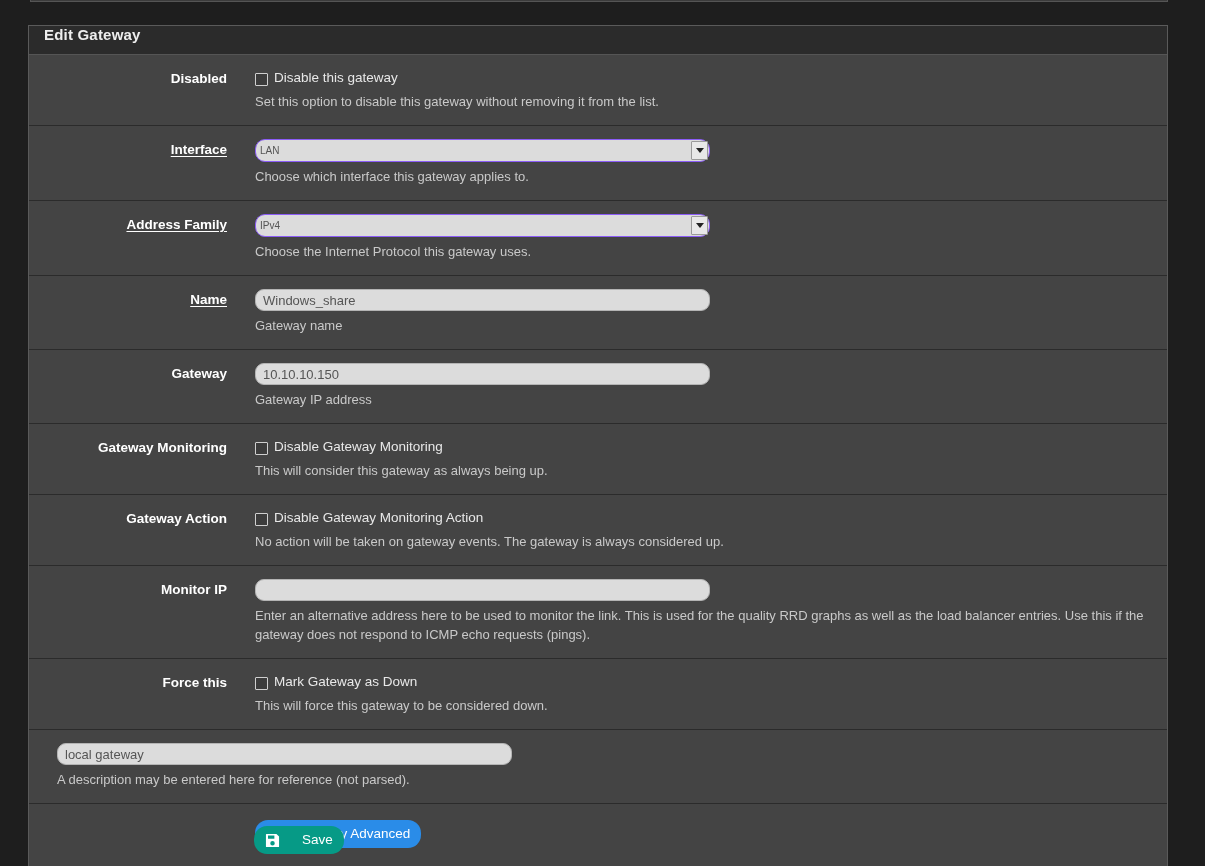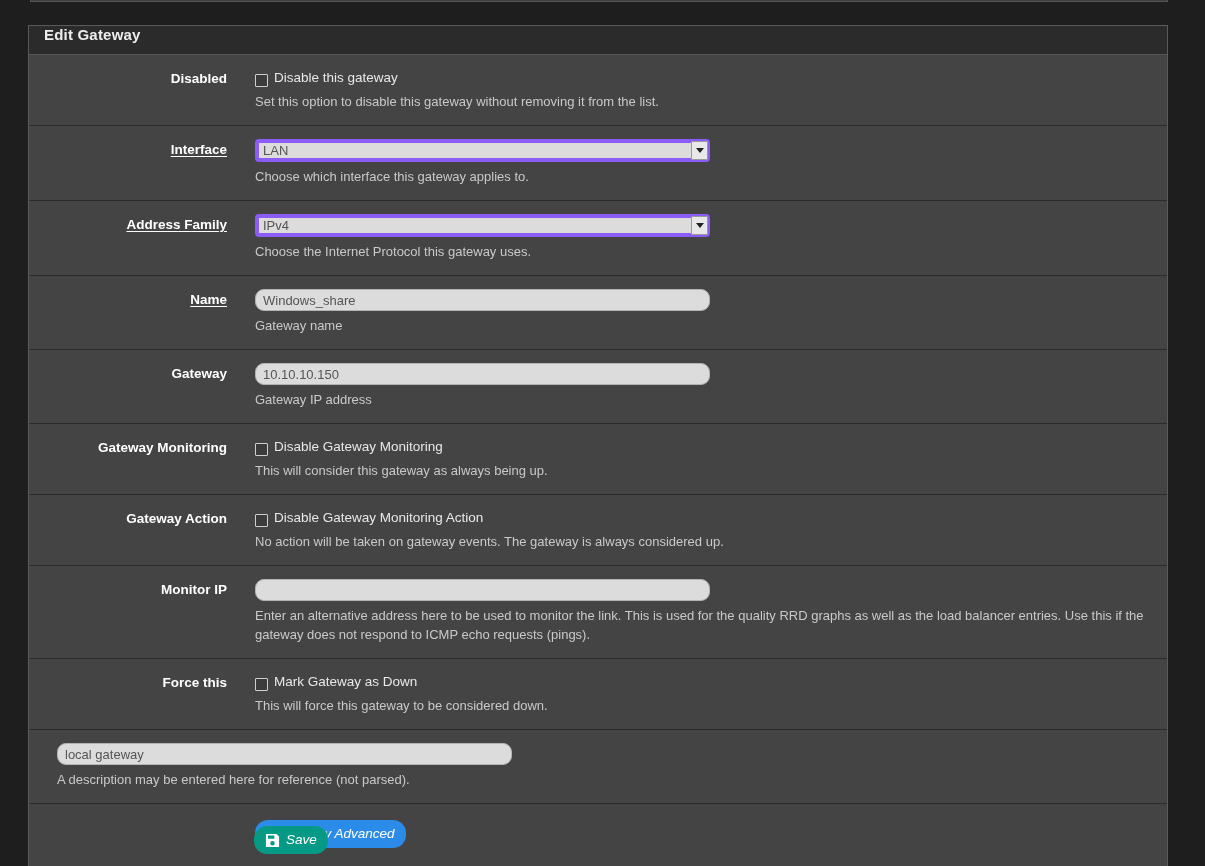--- a/index.html
+++ b/index.html
@@ -97,25 +97,25 @@
     padding: 0 7px;
     outline: none;
   }
   .txt-input::placeholder { color: #777; }
 
   .sel-input {
     display: block;
     width: 455px;
     height: 23px;
     background: #dcdcdc;
-    border: 4px solid #8b5cf6;
-    border-radius: 4px;
+    border: 1px solid #8b5cf6;
+    border-radius: 10px;
     color: #555555;
     font-family: "Liberation Sans", sans-serif;
-    font-size: 13px;
+    font-size: 10px;
     padding: 0 4px;
     -webkit-appearance: none;
     appearance: none;
     position: relative;
   }
   .select-wrap { position: relative; width: 455px; }
   .select-arrow {
     position: absolute;
     right: 2px;
     top: 2px;
@@ -131,21 +131,21 @@
   }
   .select-arrow i {
     display: block;
     width: 0; height: 0;
     border-left: 4px solid transparent;
     border-right: 4px solid transparent;
     border-top: 5px solid #222;
   }
 
   
-  .chk-row { display: flex; align-items: flex-end; }
+  .chk-row { display: flex; align-items: center; }
   .chk {
     -webkit-appearance: none;
     appearance: none;
     width: 13px;
     height: 13px;
     margin: 3px 6px 0 0;
     background: #3c3c3c;
     border: 1px solid #cfcfcf;
     border-radius: 1px;
     outline: none;
@@ -160,30 +160,29 @@
   .help-block {
     color: #c9c9c9;
     font-size: 13px;
     line-height: 19px;
     margin-top: 5px;
     max-width: 925px;
   }
   .btn {
     display: inline-flex;
     align-items: center;
-    gap: 6px;
+    gap: 22px;
     border: none;
     border-radius: 13px;
     padding: 6px 11px;
     font-family: "Liberation Sans", sans-serif;
     font-size: 13.5px;
     color: #ffffff;
     cursor: pointer;
     line-height: 16px;
-    font-style: italic;
   }
   .btn-info { background: #2a8ce8; }
   .btn-save { background: #069a86; }
 
   .icon-svg { display: block; }
 
   .save-area {
     position: absolute;
     left: 28px;
     top: 826px;

